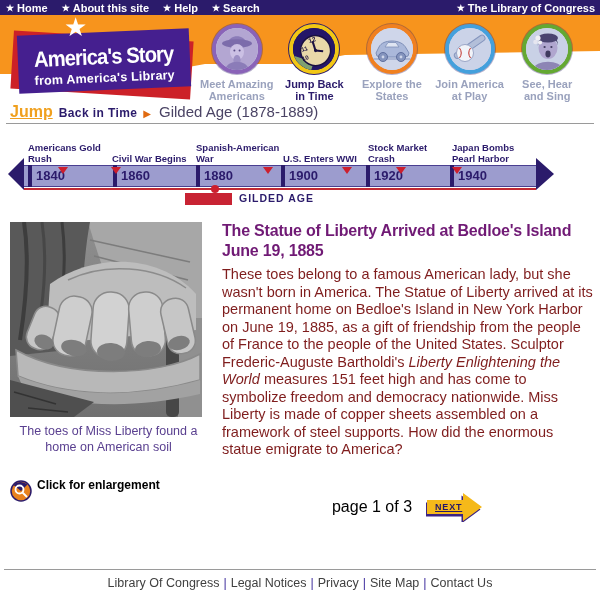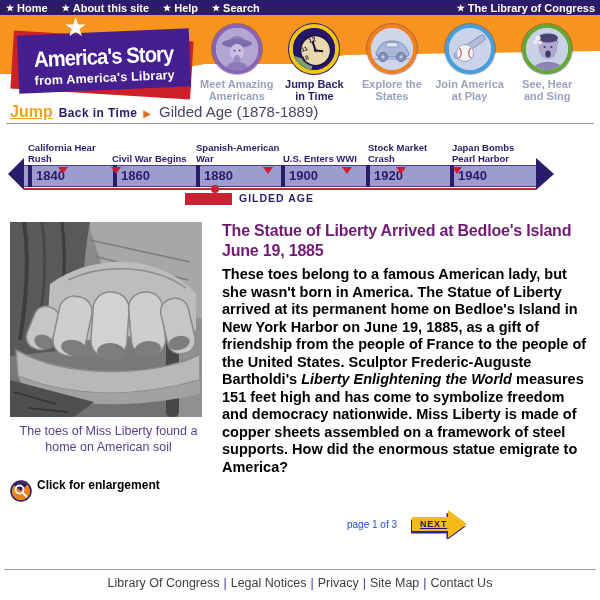--- a/index.html
+++ b/index.html
@@ -73,24 +73,24 @@
   .left-col { position:absolute; left:10px; top:222px; width:197px; }
   .photo { width:192px; height:195px; cursor:pointer; }
   .photo svg { display:block; }
   .caption { margin-top:6px; text-align:center; font-size:12.5px; line-height:16px; color:#5a4090; }
   .enlarge { margin-top:24px; display:flex; align-items:flex-start; cursor:pointer; }
   .enlarge svg { flex:0 0 auto; margin-top:1px; }
   .enlarge-text { margin-left:5px; font-size:12px; line-height:13px; font-weight:bold; color:#000000; }
 
   .right-col { position:absolute; left:222px; top:221px; width:372px; }
   .headline { font-size:16px; line-height:20px; font-weight:bold; letter-spacing:-.2px; color:#701a75; }
-  .bodytext { margin-top:5px; font-size:14.5px; line-height:17.5px; color:#000000;font-weight:bold; }
+  .bodytext { margin-top:5px; font-size:14.5px; line-height:17.5px; color:#7f1d1d; }
   .bodytext .it { font-style:italic; }
   .pag-row { margin-top:33px; display:flex; align-items:center; justify-content:center; }
-  .pag-label { font-size:10px; color:#1d4ed8; }
+  .pag-label { font-size:16px; color:#000000; }
   .next-btn { position:relative; width:58px; height:30px; margin-left:14px; cursor:pointer; }
   .next-text { position:absolute; left:9px; top:10px; font-size:9px; font-weight:bold; color:#241668;
                letter-spacing:.8px; text-decoration:underline; }
 
   
   .foot-hr { position:absolute; left:4px; top:569px; width:592px; border-top:1px solid #9a9a9a; }
   .foot-links { position:absolute; left:0; top:576px; width:600px; text-align:center; font-size:12.5px; color:#4433a0; }
   .foot-links a { color:#404040; cursor:pointer; }
   .foot-sep { margin:0 4px; }
 </style>
@@ -239,21 +239,21 @@
   <div class="crumb">
     <span class="crumb-jump">Jump</span>
     <span class="crumb-section">Back in Time</span>
     <span class="crumb-arrow">▶</span>
     <span class="crumb-current">Gilded Age (1878-1889)</span>
   </div>
   <div class="crumb-hr"></div>
 
   <div class="timeline">
     <div class="tl-event" style="left:28px;">
-      <div>California Hear</div>
+      <div>Americans Gold</div>
         <div>Rush</div>
     </div>
     <div class="tl-event" style="left:112px;">
       <div>Civil War Begins</div>
         <div></div>
     </div>
     <div class="tl-event" style="left:196px;">
       <div>Spanish-American</div>
         <div>War</div>
     </div>

